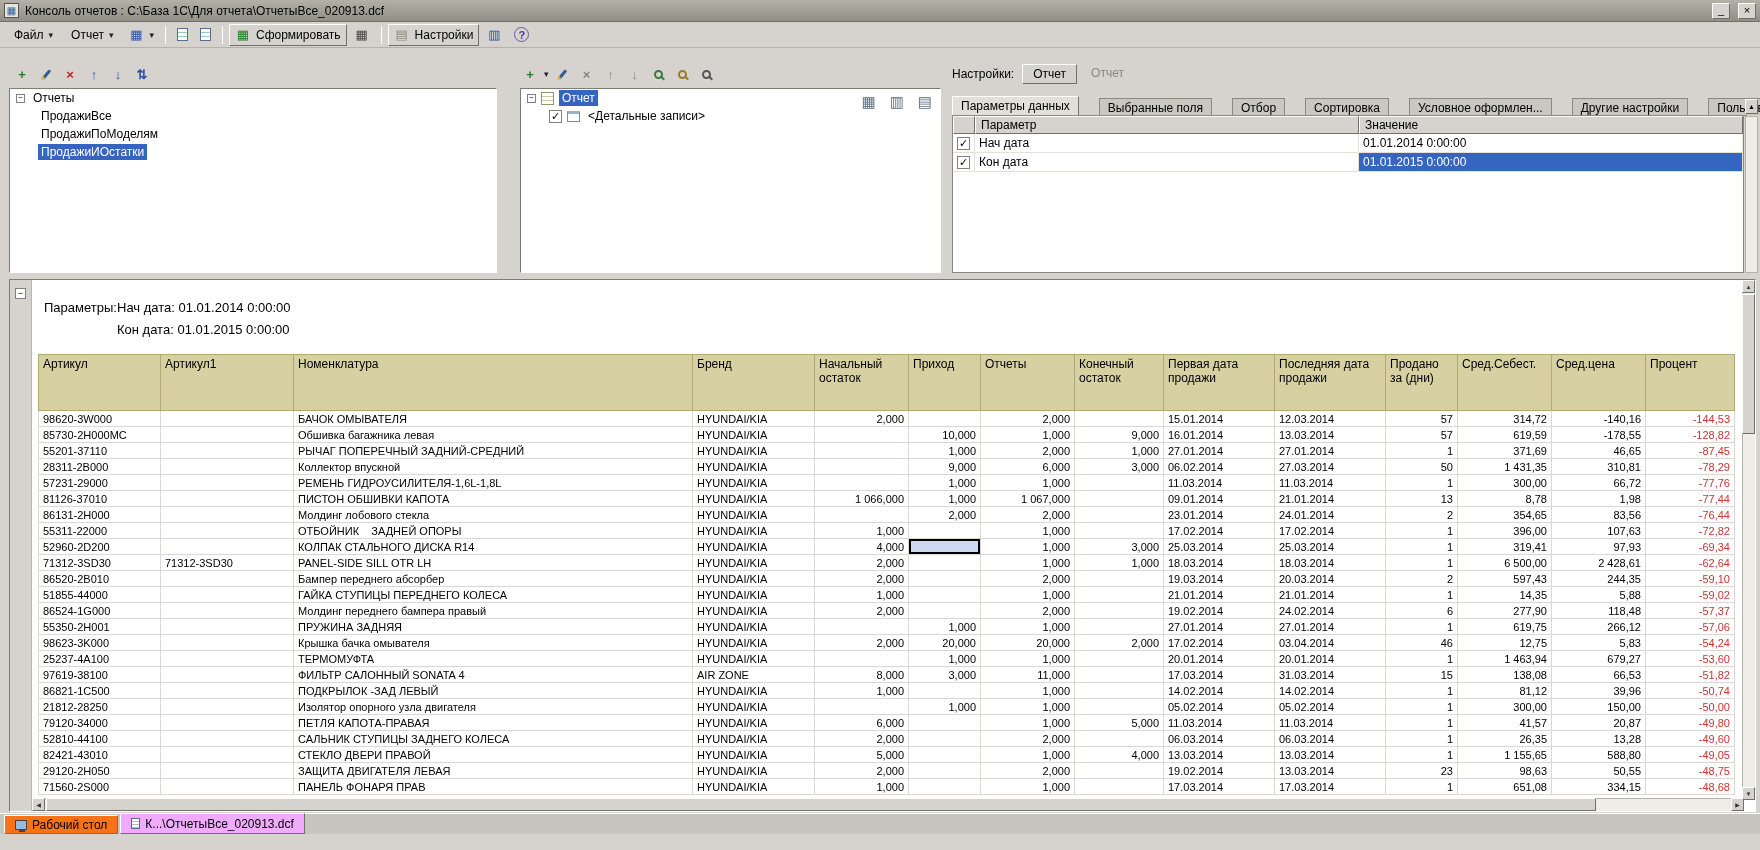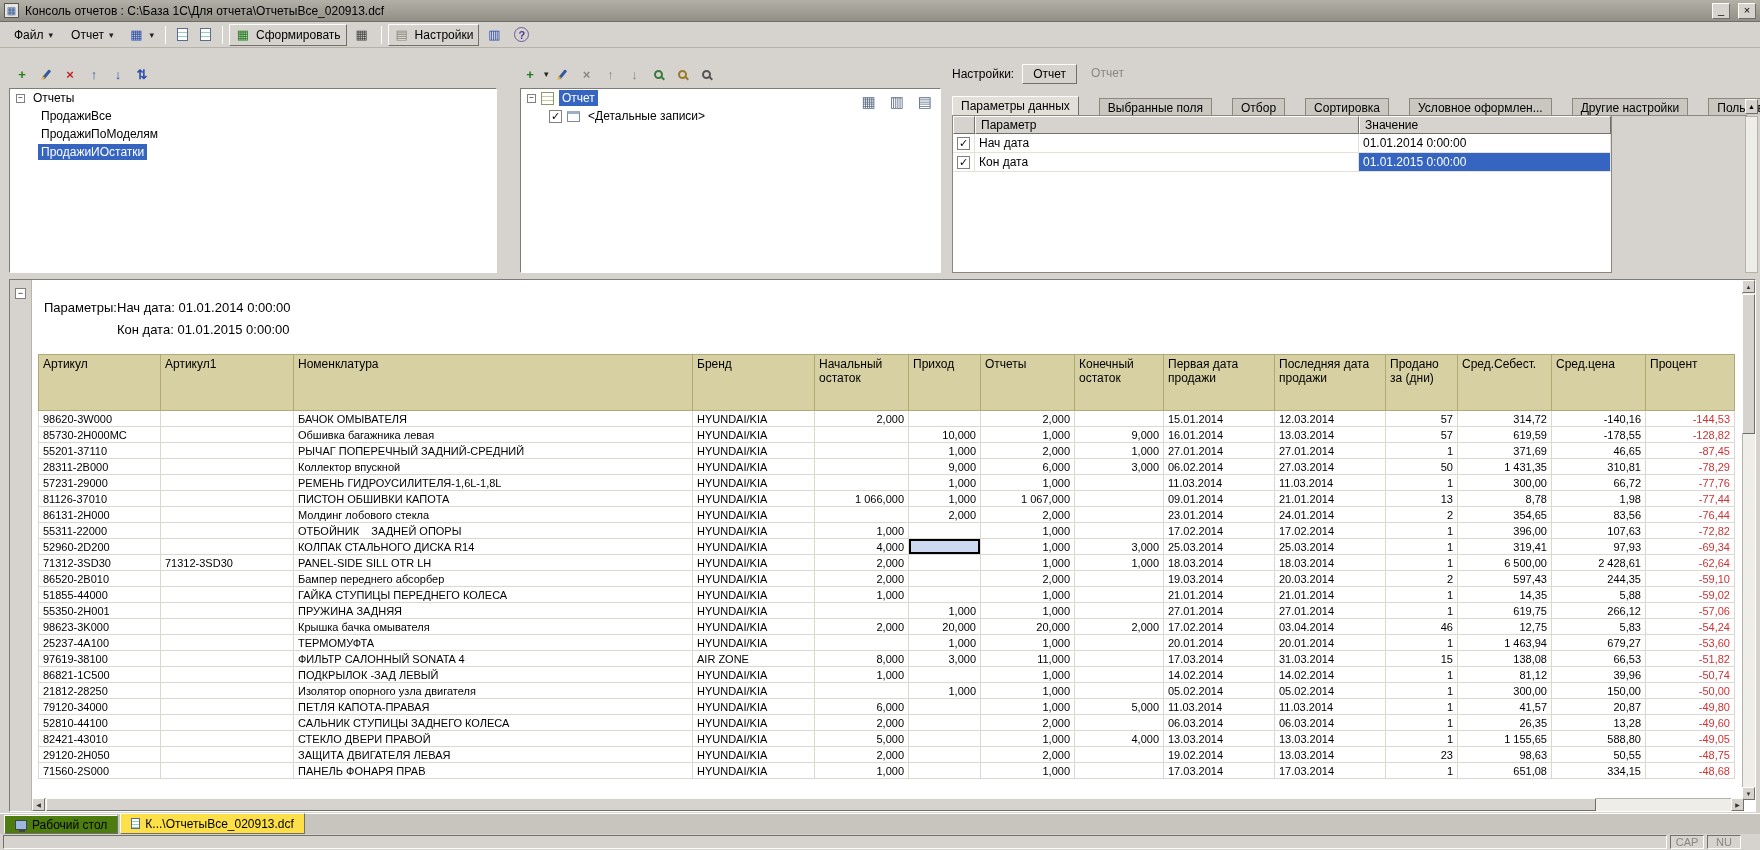--- a/index.html
+++ b/index.html
@@ -74,21 +74,21 @@
     align-items:center;justify-content:center;font-size:11px;line-height:1;flex:none}
   .layout-icons{position:absolute;right:8px;top:4px;display:flex;gap:14px}
   .layicon{font-size:15px;color:#5a6a85}
 
   
   .settings-tabs{position:absolute;left:952px;top:97px;width:795px;height:19px;display:flex;
     align-items:flex-end;border-bottom:1px solid #8a887f}
   .ptab{padding:2px 8px;background:#cac7c0;border:1px solid #8a887f;border-bottom:none;
     margin-right:20px;white-space:nowrap;font-size:12px;height:17px}
   .ptab.active{background:#e2dfd8;height:19px;border-color:#fff #716f69 transparent #fff;position:relative;z-index:2}
-  .sgrid{position:absolute;left:952px;top:116px;width:660px;height:157px;background:#fff;
+  .sgrid{position:absolute;left:952px;top:116px;width:792px;height:157px;background:#fff;
     border:1px solid #8a887f;border-top:none}
   .ghead{display:flex;height:18px;background:#d6d3ce}
   .ghcell{display:flex;align-items:center;padding:0 5px;font-size:12px;
     border:1px solid;border-color:#fdfdfb #716f69 #716f69 #fdfdfb}
   .gh-cb{width:22px}.gh-name{width:384px}.gh-val{flex:1}
   .grow{display:flex;height:19px;border-bottom:1px solid #e4e1d9}
   .gcell{display:flex;align-items:center;padding:0 4px;border-right:1px solid #e4e1d9;
     overflow:hidden;white-space:nowrap}
   .gc-cb{width:22px;justify-content:center}
   .gc-name{width:384px}
@@ -131,23 +131,23 @@
   .sb-btn{position:absolute;width:13px;height:13px;background:#d6d3ce;
     border:1px solid;border-color:#fdfdfb #716f69 #716f69 #fdfdfb;display:flex;
     align-items:center;justify-content:center;font-size:6px;color:#333}
   .sb-thumb{position:absolute;background:#d6d3ce;border:1px solid;
     border-color:#fdfdfb #716f69 #716f69 #fdfdfb}
 
   
   .status-tabs{position:absolute;left:0;top:813px;width:1760px;height:21px;background:#c8c5be;
     border-top:1px solid #fff;display:flex;align-items:flex-end;padding-left:4px;gap:2px}
   .stab{display:flex;align-items:center;gap:5px;padding:2px 10px;height:19px;
-    border:1px solid;border-color:#fdfdfb #716f69 #716f69 #fdfdfb;background:#4d7c0f;
+    border:1px solid;border-color:#fdfdfb #716f69 #716f69 #fdfdfb;background:#f97316;
     white-space:nowrap;font-size:12px}
-  .stab.active{background:#fde047;height:21px}
+  .stab.active{background:#f0abfc;height:21px}
   .mon-icon{width:12px;height:10px;border:1px solid #444;background:#9ab8e0;position:relative;flex:none}
   .mon-icon::after{content:'';position:absolute;left:3px;bottom:-3px;width:6px;height:2px;background:#444}
   .doc-ic{width:9px;height:11px;background:#fff;border:1px solid #5a6a90;flex:none;
     background-image:repeating-linear-gradient(#fff 0 2px,#9cb 2px 3px)}
   .statusbar{position:absolute;left:0;top:834px;width:1760px;height:16px;background:#d6d3ce;
     display:flex;align-items:center}
   .sb-panel{height:14px;border:1px solid;border-color:#716f69 #fdfdfb #fdfdfb #716f69;margin-left:3px}
   .sb-main{width:1664px}
   .sb-ind{width:34px;display:flex;align-items:center;justify-content:center;
     color:#8a877e;font-size:11px}
@@ -550,20 +550,36 @@
               <td class="num">1,000</td>
               <td class="num"></td>
               <td>21.01.2014</td>
               <td>21.01.2014</td>
               <td class="num">1</td>
               <td class="num">14,35</td>
               <td class="num">5,88</td>
               <td class="num pct">-59,02</td>
             </tr>
             <tr>
+              <td>86524-1G000</td>
+              <td></td>
+              <td>Молдинг переднего бампера правый</td>
+              <td>HYUNDAI/KIA</td>
+              <td class="num">2,000</td>
+              <td class="num"></td>
+              <td class="num">2,000</td>
+              <td class="num"></td>
+              <td>19.02.2014</td>
+              <td>24.02.2014</td>
+              <td class="num">6</td>
+              <td class="num">277,90</td>
+              <td class="num">118,48</td>
+              <td class="num pct">-57,37</td>
+            </tr>
+            <tr>
               <td>55350-2H001</td>
               <td></td>
               <td>ПРУЖИНА ЗАДНЯЯ</td>
               <td>HYUNDAI/KIA</td>
               <td class="num"></td>
               <td class="num">1,000</td>
               <td class="num">1,000</td>
               <td class="num"></td>
               <td>27.01.2014</td>
               <td>27.01.2014</td>
@@ -752,19 +768,14 @@
     <span class="stab">
       <span class="mon-icon"></span>
       <span>Рабочий стол</span>
     </span>
     <span class="stab active">
       <span class="doc-ic"></span>
       <span>К...\ОтчетыВсе_020913.dcf</span>
     </span>
   </div>
 
-  <div class="statusbar">
-    <span class="sb-panel sb-main"></span>
-    <span class="sb-panel sb-ind">CAP</span>
-    <span class="sb-panel sb-ind">NU</span>
-  </div>
 
 </div>
 
 </body></html>

